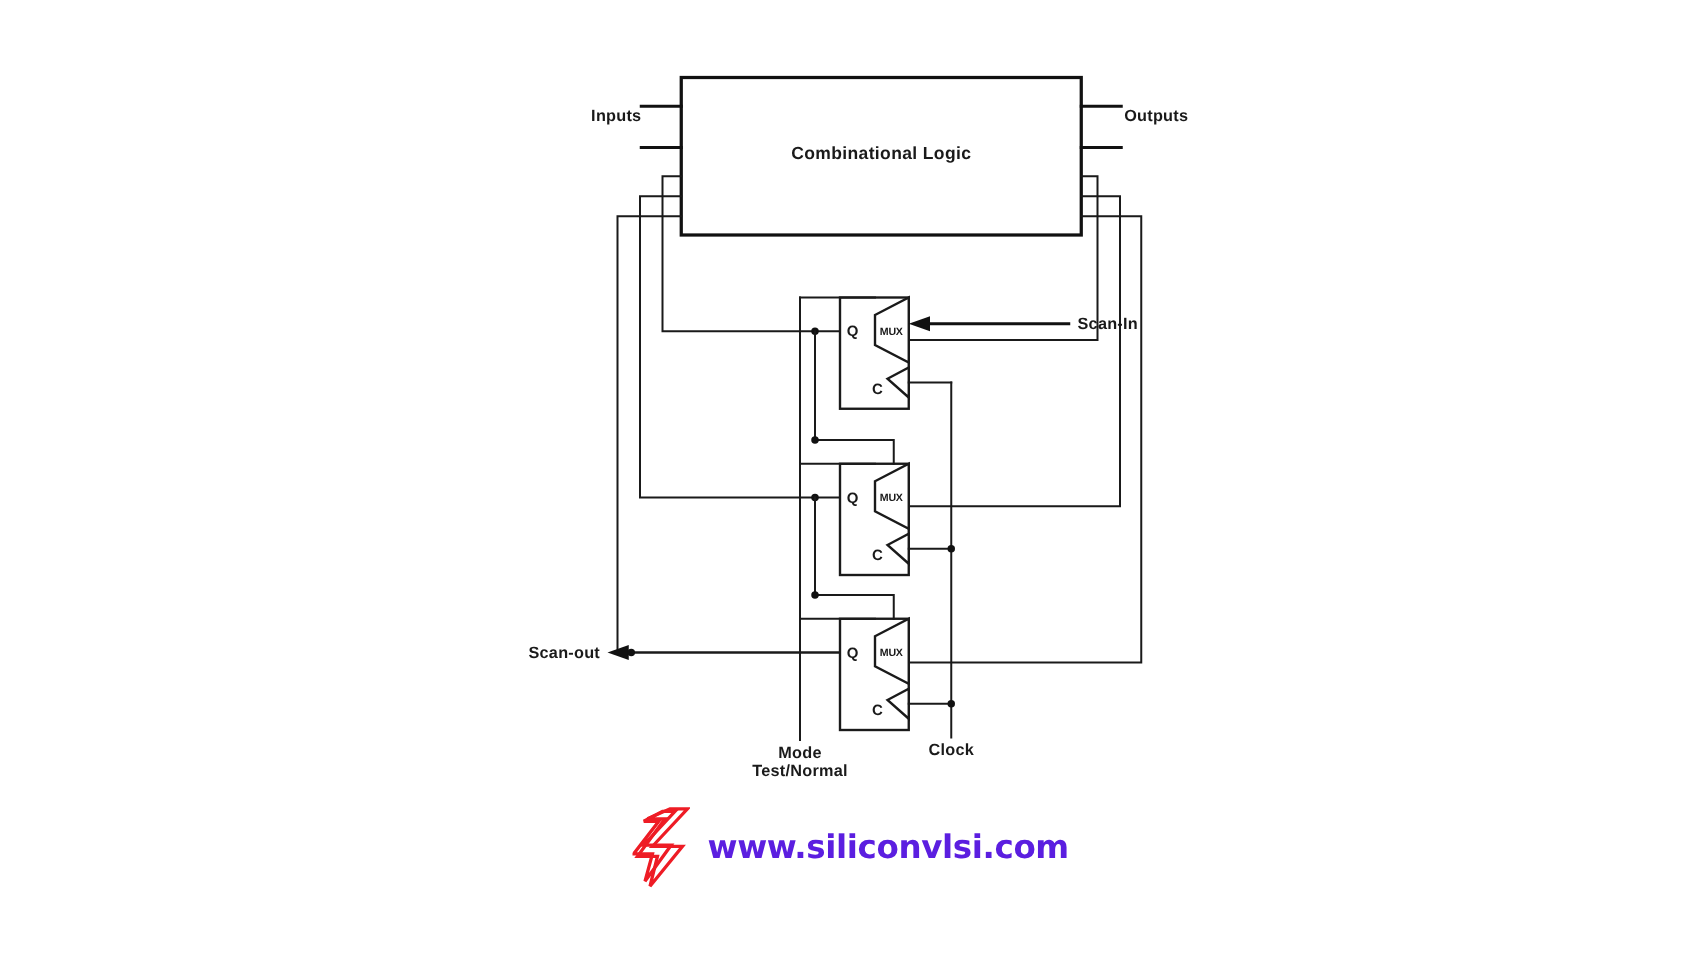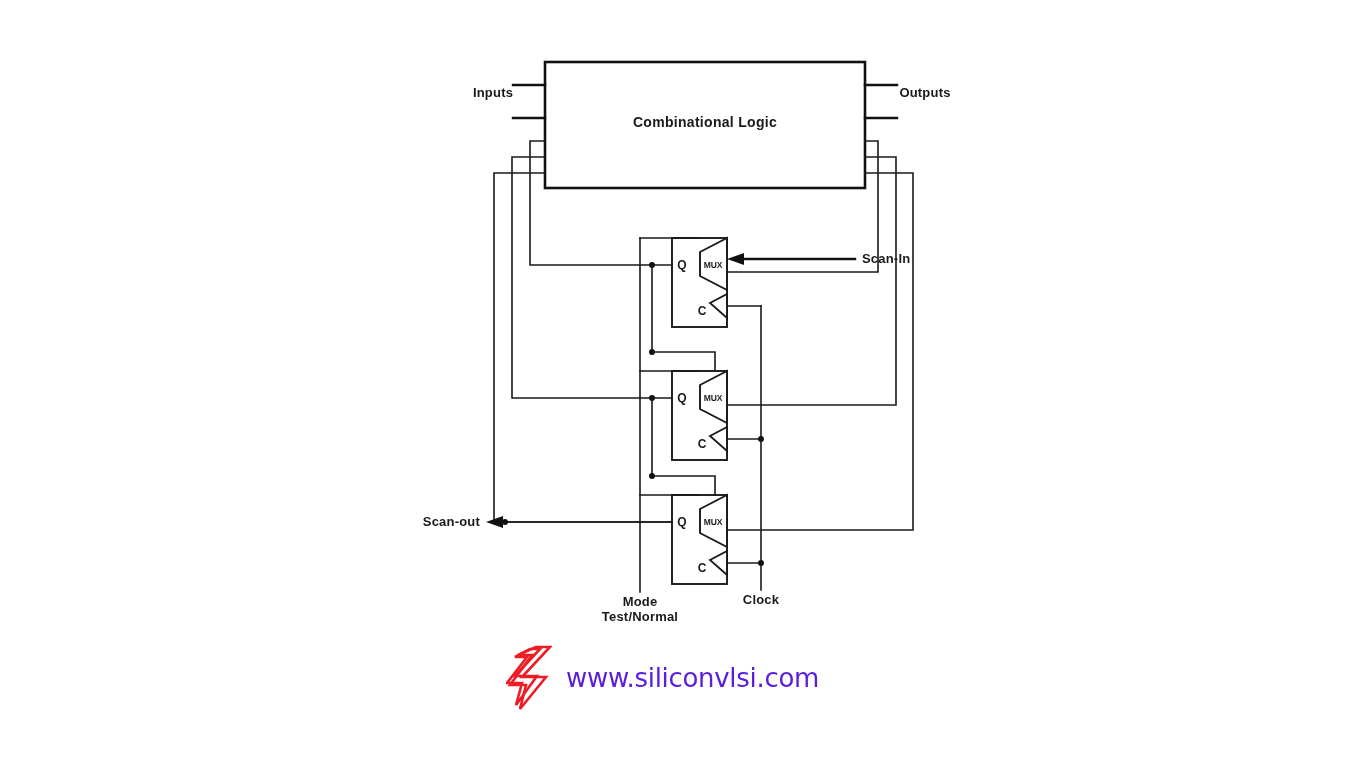--- a/index.html
+++ b/index.html
@@ -85,21 +85,21 @@
     position: absolute;
     left: 506px;
     top: 645px;
     display: flex;
     align-items: center;
     gap: 14px;
   }
   #wm-text {
     font-family: "DejaVu Sans", sans-serif;
     font-size: 26px;
-    font-weight: normal;
+    font-weight: bold;
     color: #5b1ee0;
     letter-spacing: -0.3px;
     white-space: nowrap;
   }
 </style>
 </head>
 <body>
 
 <div id="page">
 

